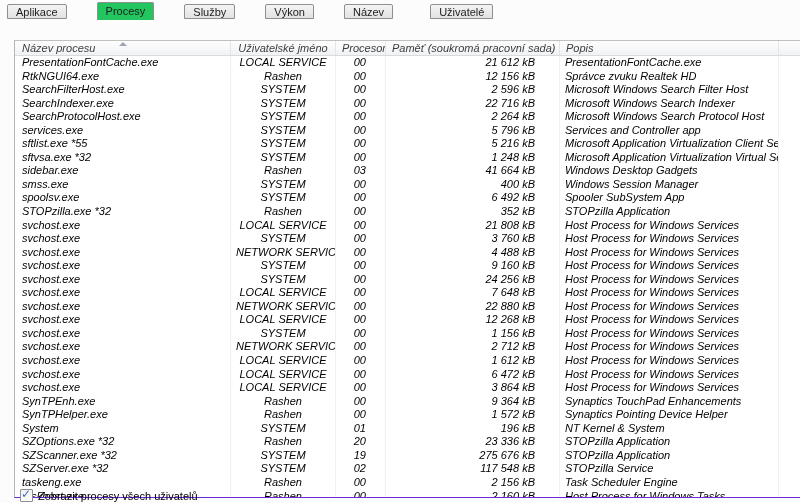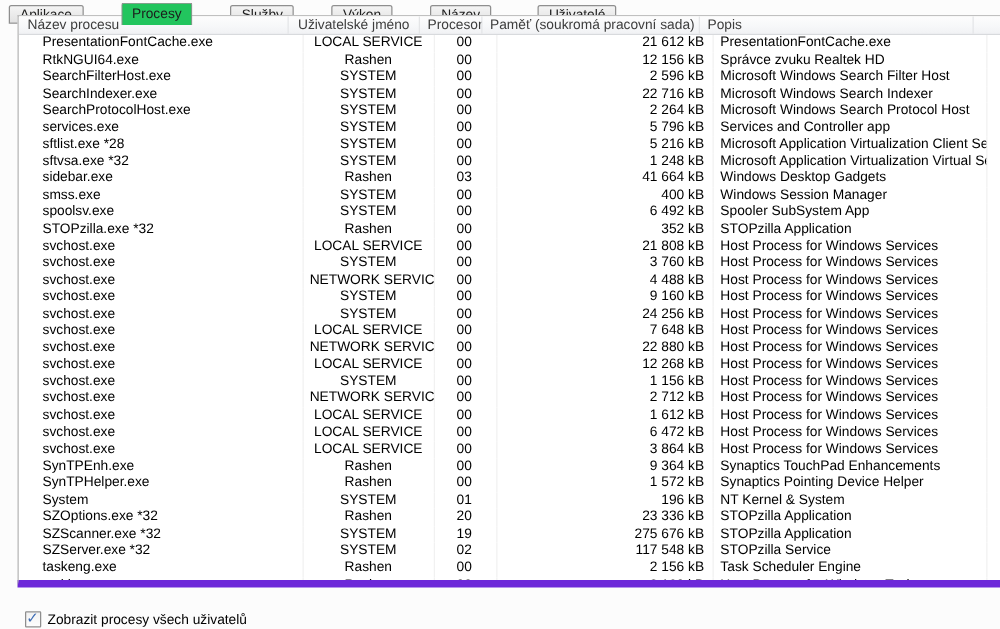--- a/index.html
+++ b/index.html
@@ -32,26 +32,27 @@
     height: 18px; line-height: 16px;
     background: #22c55e;
     border-bottom: none;
     position: relative; z-index: 2;
     margin-bottom: -1px;
   }
   .tab.gap-before { margin-left: 7px; }
 
   
   .listview {
-    position: absolute; left: 14px; top: 12px; width: 786px; height: 458px;
+    position: absolute; left: 14px; top: 40px; width: 786px; height: 458px;
     background: #ffffff;
     border-left: 1px solid #b4b4b4;
     border-top: 1px solid #c0c0c0;
-    border-bottom: 6px solid #6d28d9;
+    border-bottom: 1px solid #6d28d9;
     overflow: hidden;
+    font-style: italic;
   }
   .lv-header {
     display: flex; height: 15px;
     background: linear-gradient(#fdfdfd 0%, #f6f7f9 60%, #f1f2f4 100%);
     border-bottom: 1px solid #d8dadd;
     color: #3d3d3d;
     position: relative;
   }
   .hcell {
     height: 100%; line-height: 14px;
@@ -62,39 +63,39 @@
   }
   .sort-asc {
     position: absolute; top: 1px; left: 104px;
     width: 0; height: 0;
     border-left: 4px solid transparent;
     border-right: 4px solid transparent;
     border-bottom: 4px solid #9aa5b1;
   }
 
   .lv-rows { height: 443px; overflow: hidden; }
-  .row { display: flex; height: 13.55px; line-height: 13.55px; margin-left: 12px; }
+  .row { display: flex; height: 13.55px; line-height: 13.55px; }
   .c {
     height: 100%;
     border-right: 1px solid #f1f1f1;
     white-space: nowrap; overflow: hidden;
     padding: 0 5px;
   }
 
   
   .w-name { width: 216px; }
   .w-user { width: 105px; text-align: center; }
   .w-cpu  { width: 50px;  text-align: right; }
   .w-mem  { width: 174px; text-align: right; }
   .w-desc { width: 219px; }
   .w-rest { flex: 1; border-right: none; }
   .c.w-name { padding-left: 7px; }
   .hcell.w-name { padding-left: 7px; }
   .c.w-cpu { padding-right: 19px; }
-  .c.w-mem { padding-right: 7px; }
+  .c.w-mem { padding-right: 24px; }
 
   
   .footer {
     position: absolute; left: 20px; top: 489px;
     display: flex; align-items: center;
   }
   .checkbox {
     width: 13px; height: 13px;
     background: linear-gradient(#f2f2f2, #fdfdfd);
     border: 1px solid #8e8e8e;
@@ -180,21 +181,21 @@
   <div class="row">
     <div class="c w-name">services.exe</div>
     <div class="c w-user">SYSTEM</div>
     <div class="c w-cpu">00</div>
     <div class="c w-mem">5 796 kB</div>
     <div class="c w-desc">Services and Controller app</div>
     <div class="c w-rest"></div>
   </div>
 
   <div class="row">
-    <div class="c w-name">sftlist.exe *28</div>
+    <div class="c w-name">sftlist.exe *55</div>
     <div class="c w-user">SYSTEM</div>
     <div class="c w-cpu">00</div>
     <div class="c w-mem">5 216 kB</div>
     <div class="c w-desc">Microsoft Application Virtualization Client Service</div>
     <div class="c w-rest"></div>
   </div>
 
   <div class="row">
     <div class="c w-name">sftvsa.exe *32</div>
     <div class="c w-user">SYSTEM</div>

